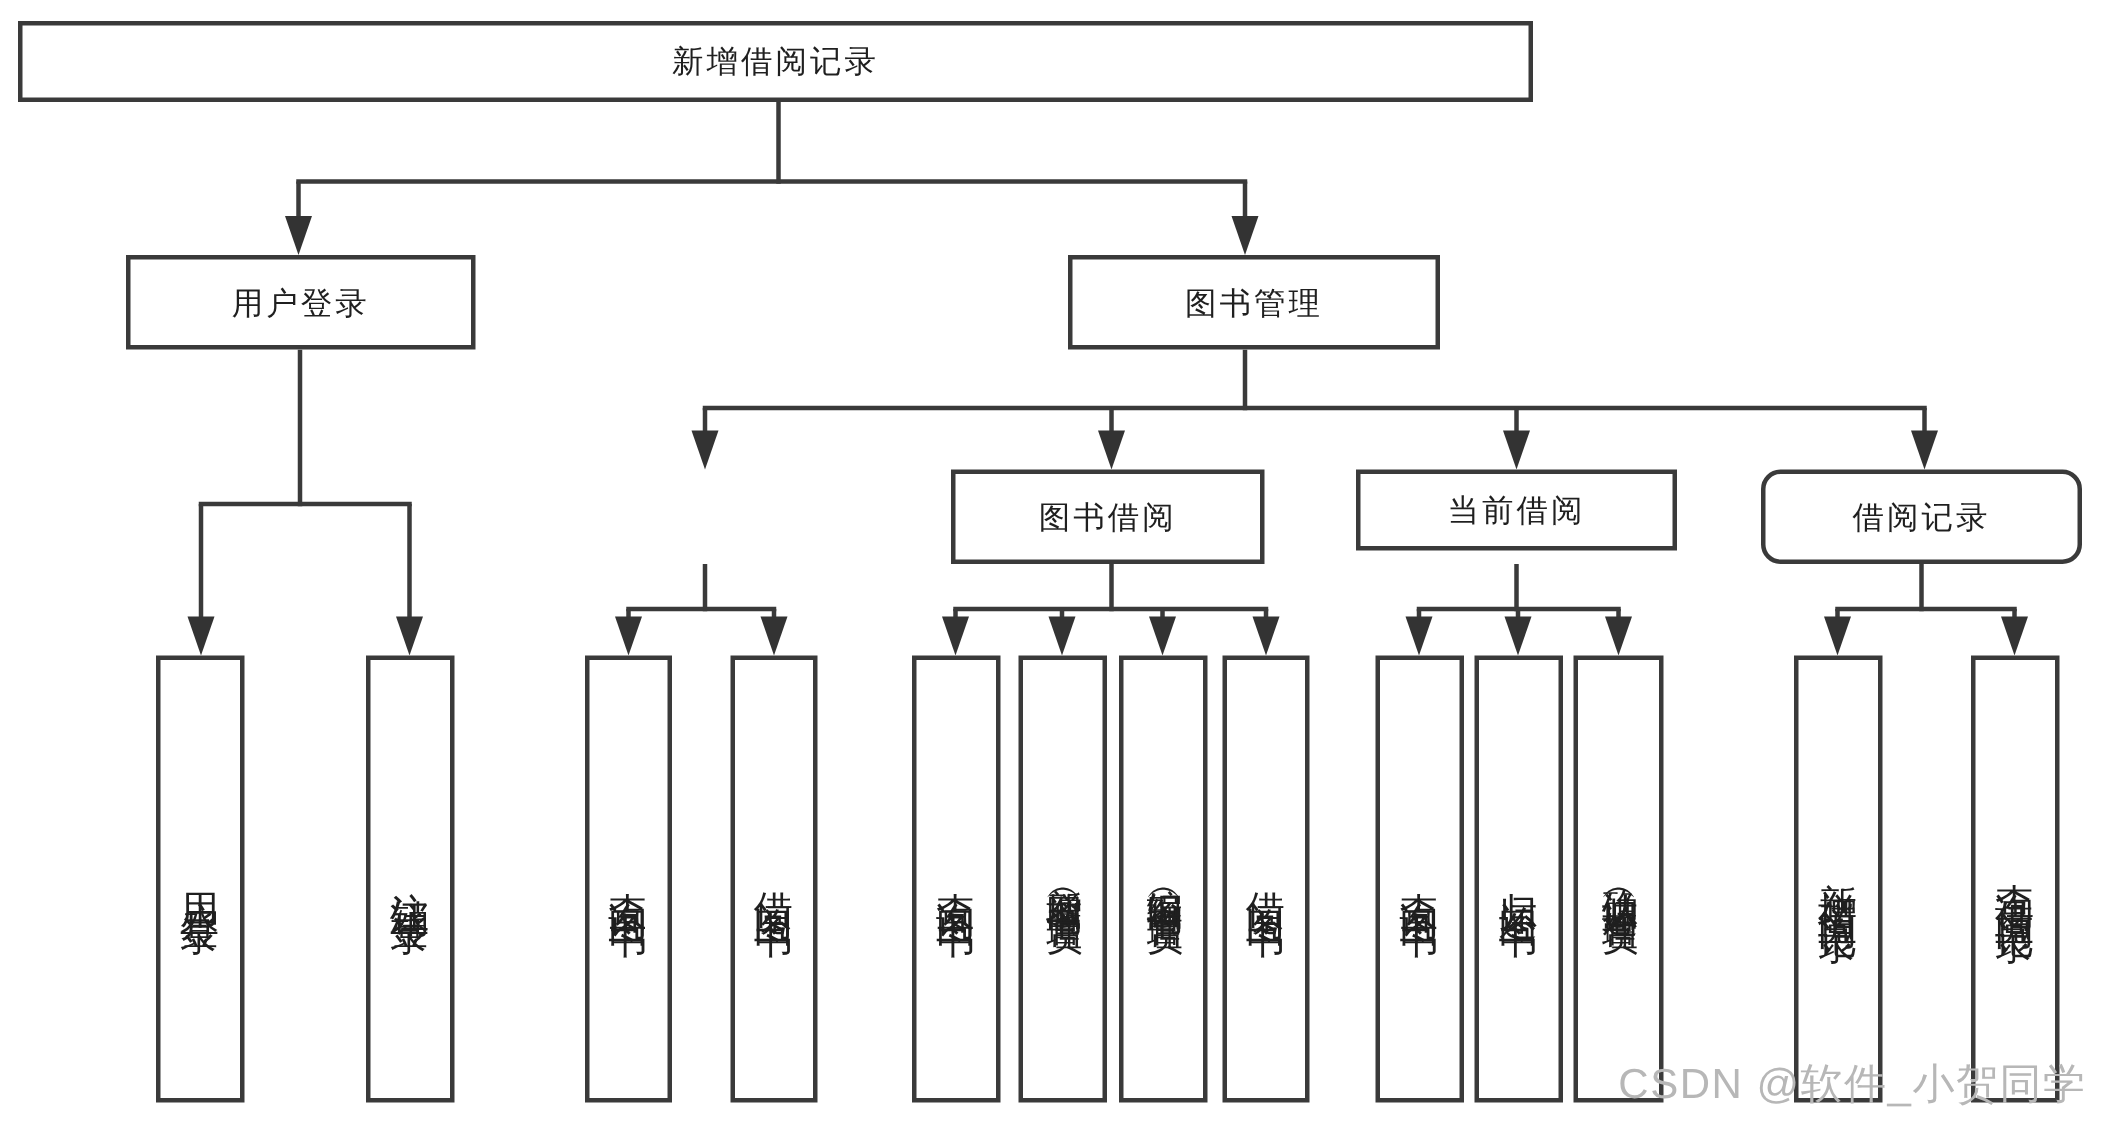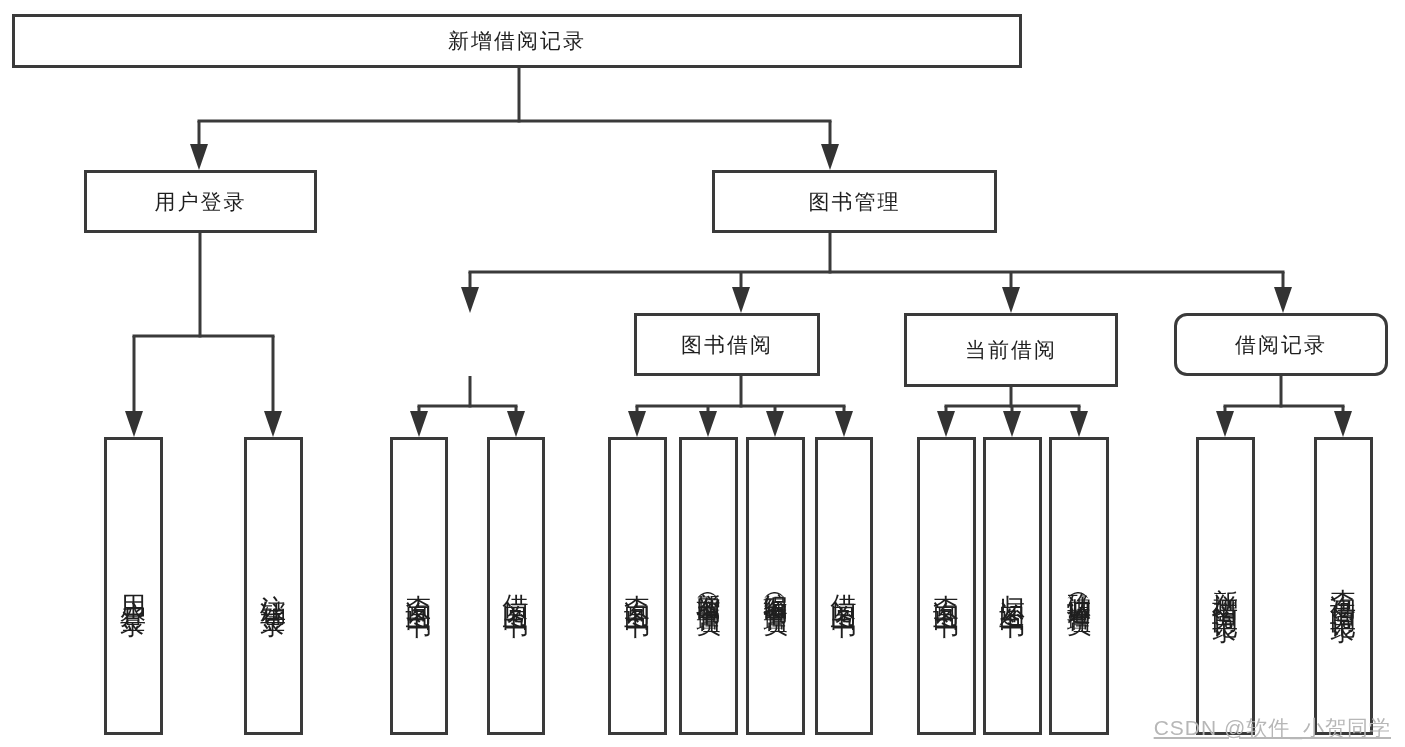--- a/index.html
+++ b/index.html
@@ -13,22 +13,22 @@
   }
   .hlabel{font-size:21px;letter-spacing:2px;white-space:nowrap;}
   .root{font-size:21px;letter-spacing:2px;}
   .leaf{width:59px;height:298px;top:437px;}
   .vlabel{
     writing-mode:vertical-rl;font-size:26px;letter-spacing:6px;line-height:1;
     white-space:nowrap;
   }
   svg.wires{position:absolute;left:0;top:0;pointer-events:none;}
   #watermark{
-    position:absolute;right:14px;bottom:5px;font-size:21px;color:#b7b7b7;
-    letter-spacing:1px;z-index:5;text-decoration:underline;
+    position:absolute;right:14px;bottom:5px;font-size:28px;color:#b7b7b7;
+    letter-spacing:1px;z-index:5;
   }
 </style>
 </head>
 <body>
 
 <div id="stage">
 
   <svg class="wires" width="1405" height="747" viewBox="0 0 1405 747" aria-hidden="true">
     <g stroke="#3a3a3a" stroke-width="3" fill="none">
 
@@ -95,28 +95,28 @@
     </g>
   </svg>
 
   <div class="node" style="left:12px;top:14px;width:1010px;height:54px;">
     <span class="root">新增借阅记录</span>
   </div>
 
   <div class="node" style="left:84px;top:170px;width:233px;height:63px;">
     <span class="hlabel">用户登录</span>
   </div>
-  <div class="node" style="left:712px;top:170px;width:285px;height:63px;">
+  <div class="node" style="left:712px;top:170px;width:248px;height:63px;">
     <span class="hlabel">图书管理</span>
   </div>
 
-  <div class="node" style="left:634px;top:313px;width:186px;height:63px;">
+  <div class="node" style="left:634px;top:313px;width:209px;height:63px;">
     <span class="hlabel">图书借阅</span>
   </div>
-  <div class="node" style="left:904px;top:313px;width:214px;height:74px;">
+  <div class="node" style="left:904px;top:313px;width:214px;height:54px;">
     <span class="hlabel">当前借阅</span>
   </div>
   <div class="node" style="left:1174px;top:313px;width:214px;height:63px;border-radius:13px;">
     <span class="hlabel">借阅记录</span>
   </div>
 
   <div class="node leaf" style="left:104px;">
     <span class="vlabel">用户登录</span>
   </div>
   <div class="node leaf" style="left:244px;">

